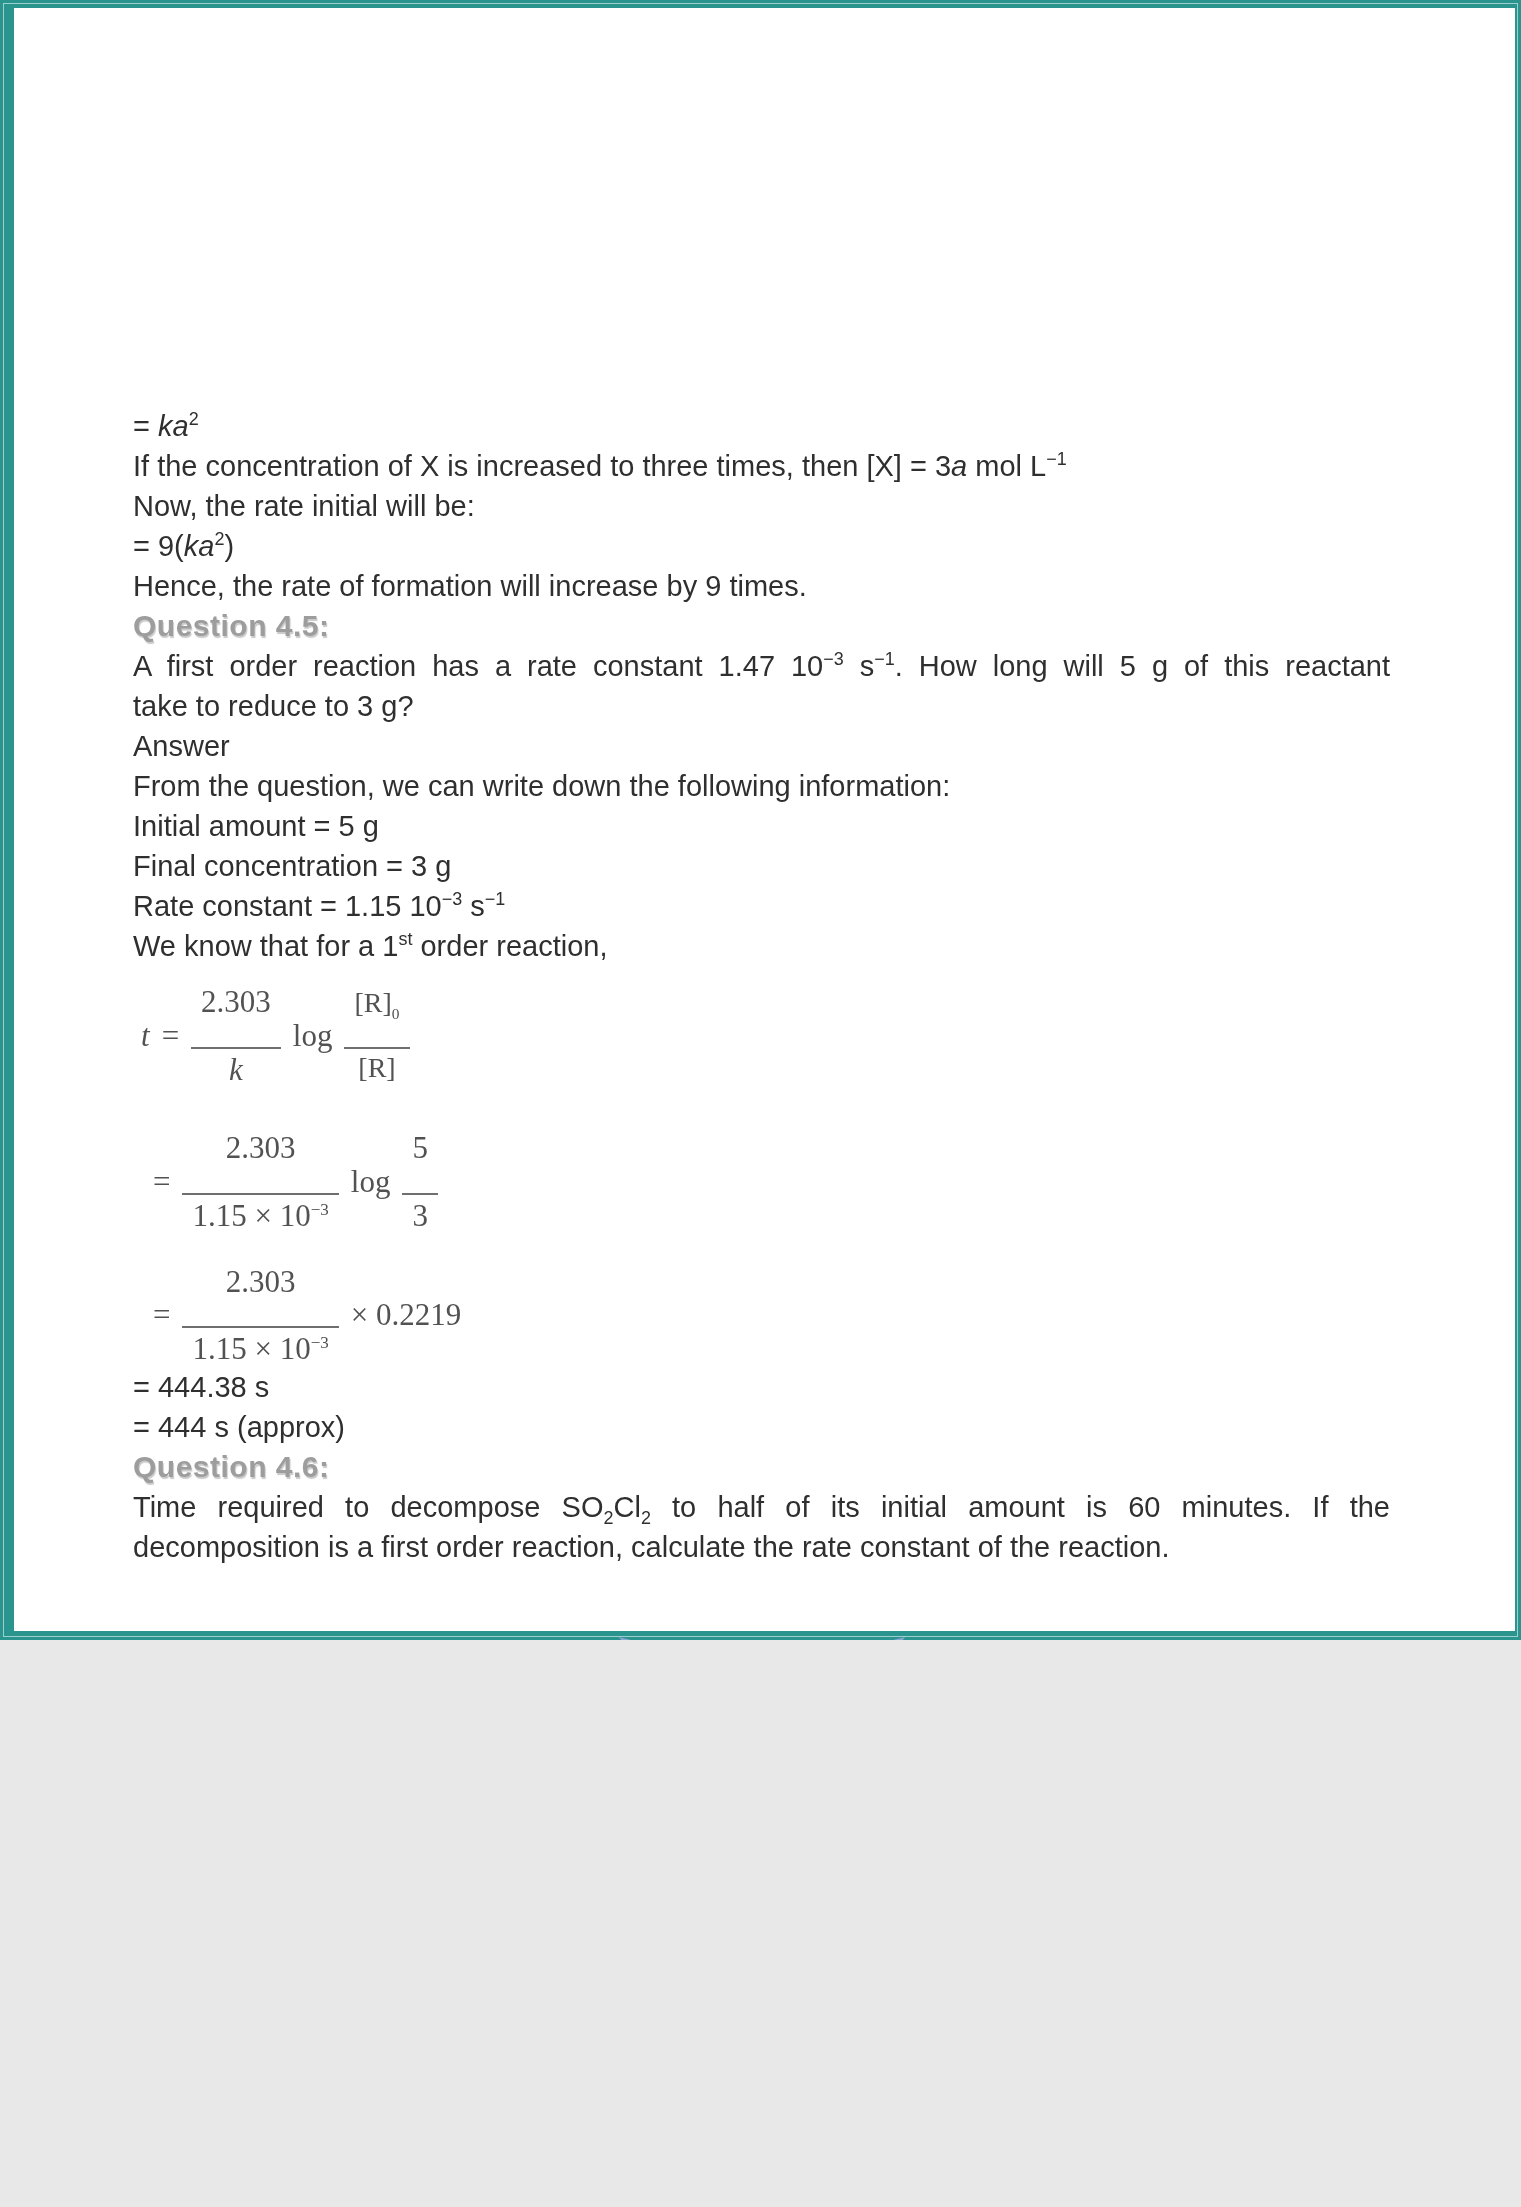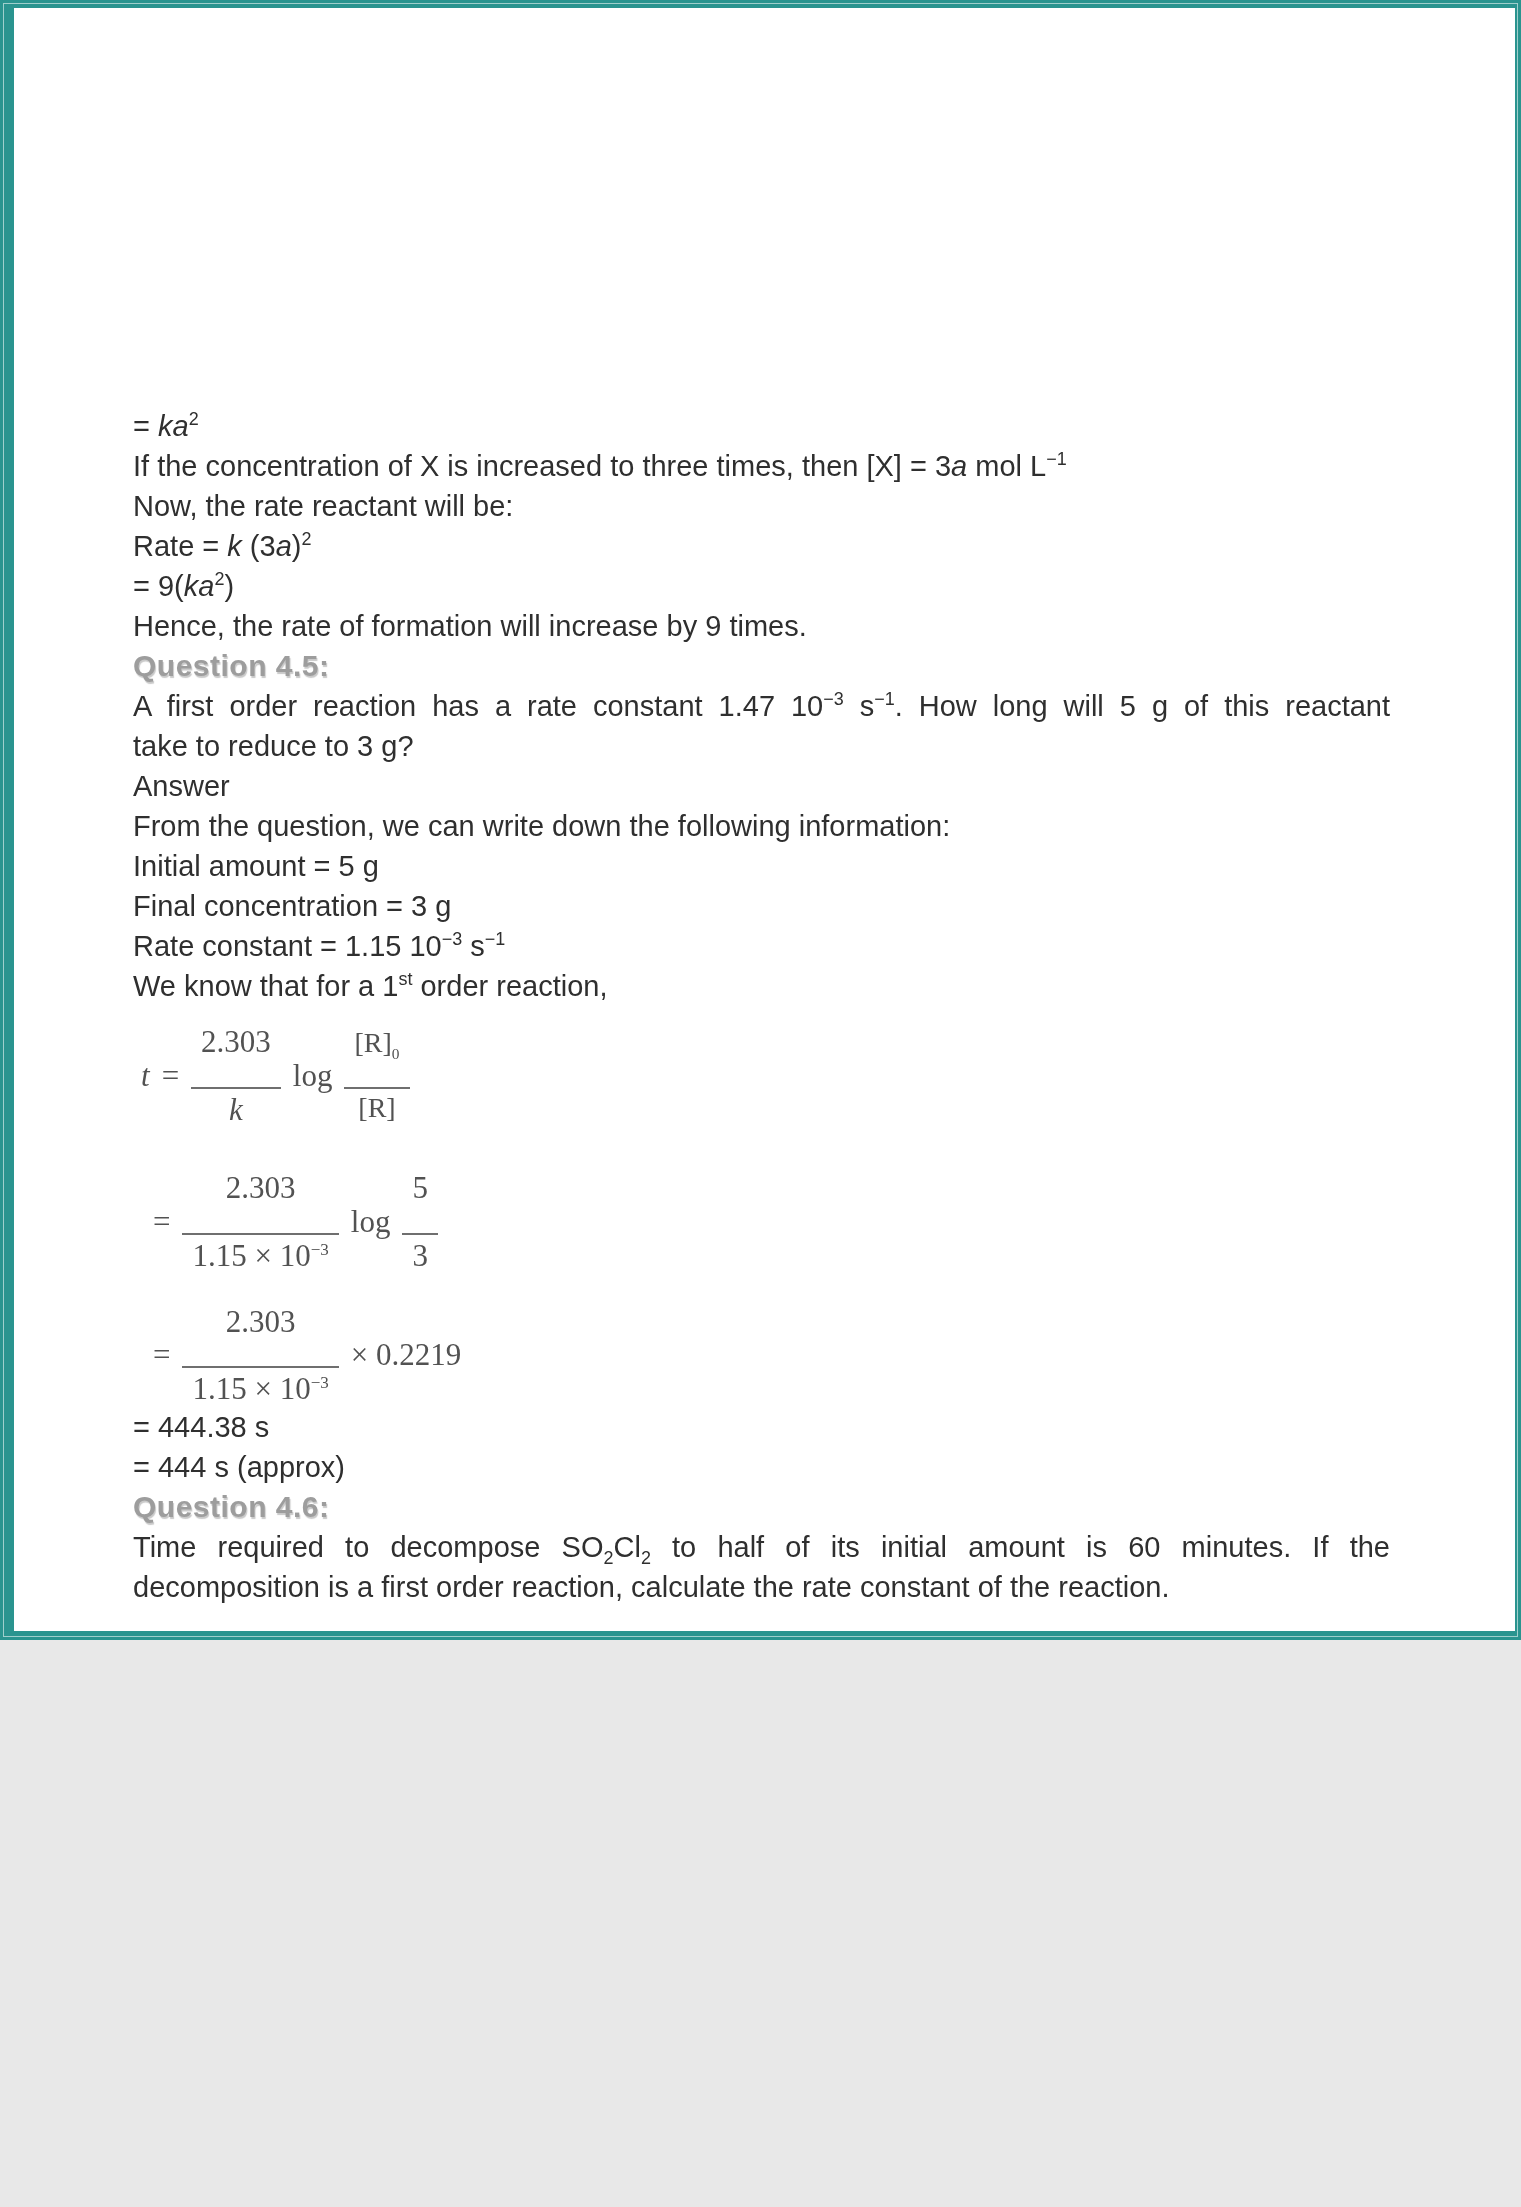--- a/index.html
+++ b/index.html
@@ -66,23 +66,22 @@
 <body>
 
 <div class="page">
   <div class="inner">
     <div class="content">
 
       <p><span>= </span><i>ka</i><sup class="s">2</sup></p>
 
       <p class="mt10"><span>If the concentration of X is increased to three times, then [X] = 3</span><i>a</i><span> mol L</span><sup class="s">−1</sup></p>
 
-      <p class="mt13">Now, the rate reactant will be:</p>
+      <p class="mt13">Now, the rate initial will be:</p>
 
-      <p class="mt12"><span>Rate = </span><i>k</i><span> (3</span><i>a</i><span>)</span><sup class="s">2</sup></p>
 
       <p class="mt18"><span>= 9(</span><i>ka</i><sup class="s">2</sup><span>)</span></p>
 
       <p class="mt14">Hence, the rate of formation will increase by 9 times.</p>
 
       <p class="heading mt63">Question 4.5:</p>
 
       <p class="mt15 jline"><span>A first order reaction has a rate constant 1.47 10</span><sup class="s">−3</sup><span> s</span><sup class="s">−1</sup><span>. How long will 5 g of this reactant</span></p>
       <p class="mt15">take to reduce to 3 g?</p>
 

